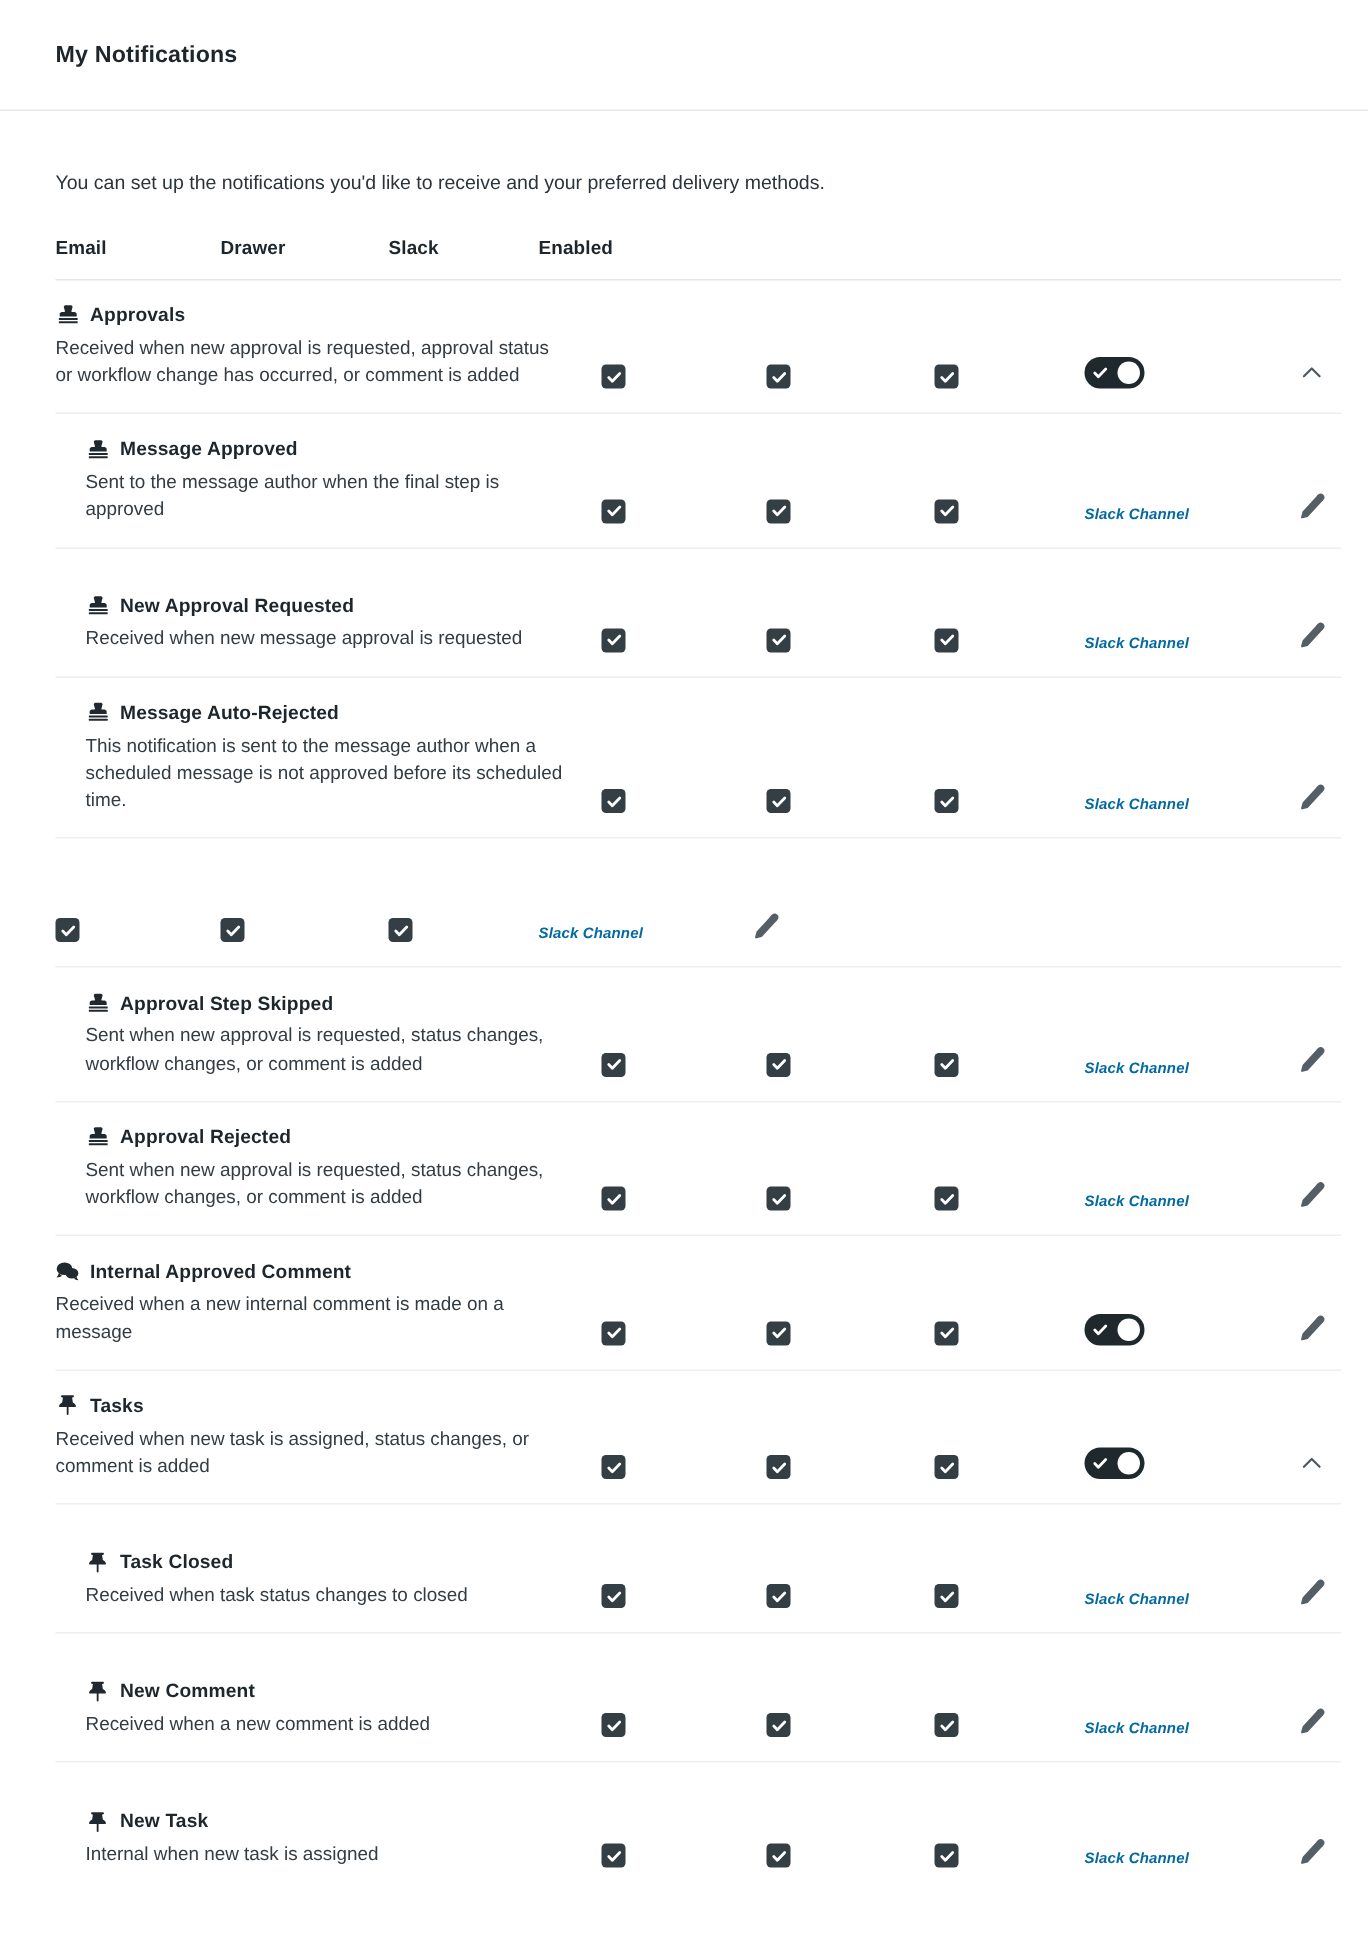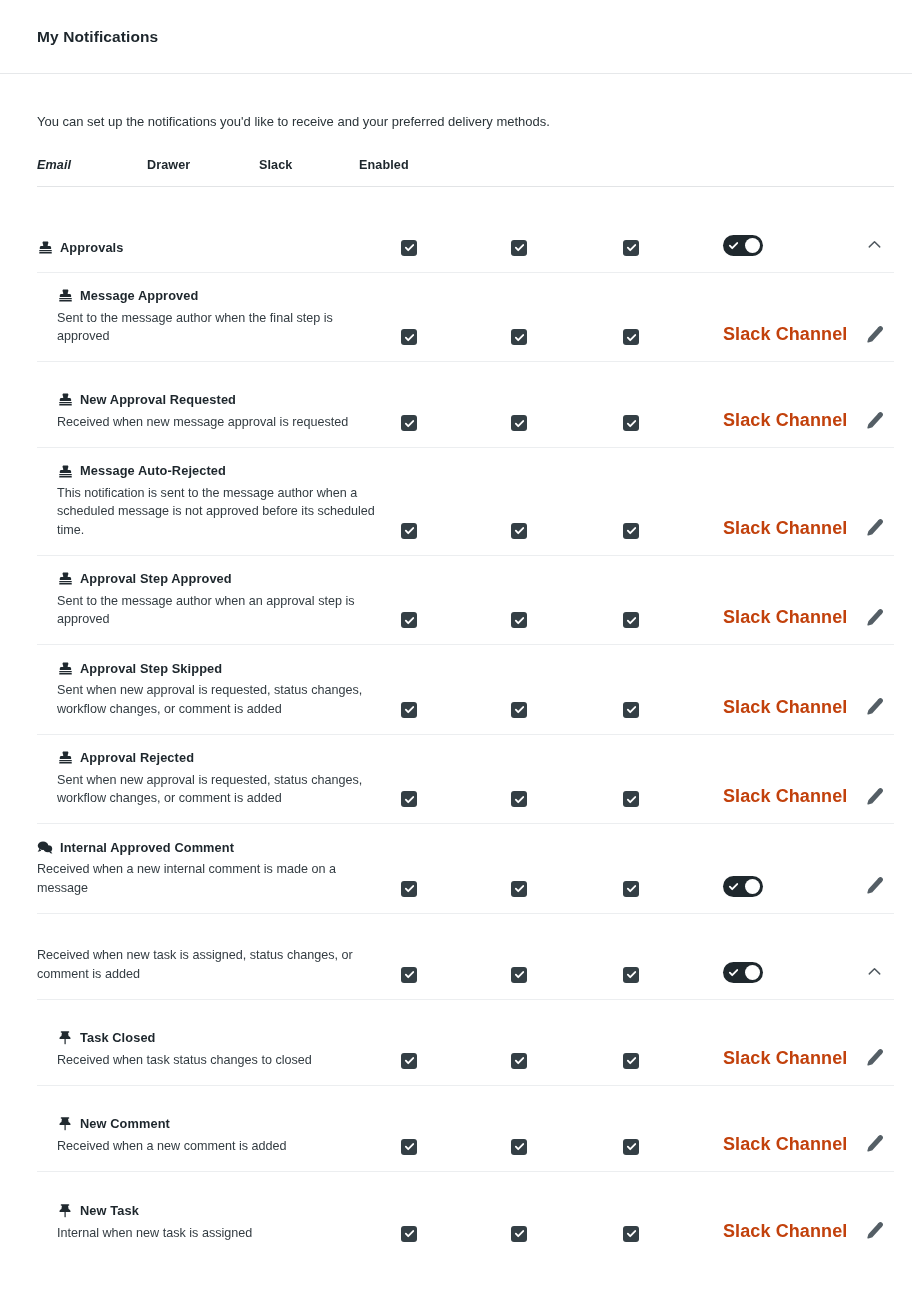--- a/index.html
+++ b/index.html
@@ -53,21 +53,21 @@
     padding-bottom: 14px;
     border-bottom: 1px solid #e2e4e6;
   }
   .th {
     font-size: 12.6px;
     font-weight: 700;
     color: #1d262c;
     letter-spacing: 0.1px;
   }
   .col-type   { width: 364px; flex: 0 0 364px; }
-  .col-email  { width: 110px; flex: 0 0 110px; font-style: italic; }
+  .col-email  { width: 110px; flex: 0 0 110px; }
   .col-drawer { width: 112px; flex: 0 0 112px; }
   .col-slack  { width: 100px; flex: 0 0 100px; }
   .col-enabled{ width: 140px; flex: 0 0 140px; }
   .col-action { width: 60px;  flex: 0 0 60px; }
 
   .row {
     display: flex;
     align-items: flex-end;
     border-bottom: 1px solid #eceef0;
     padding: 15px 0 16px 0;
@@ -145,25 +145,26 @@
   .toggle .knob {
     width: 15px;
     height: 15px;
     border-radius: 50%;
     background: #ffffff;
     flex: 0 0 auto;
   }
 
   
   .slack-channel {
-    font-size: 18px;
+    font-size: 10px;
     font-weight: 700;
-    color: #c2410c;
+    color: #0369a1;
     letter-spacing: 0.1px;
     white-space: nowrap;
+    font-style: italic;
   }
 
   
   .type-icon {
     width: 16px;
     height: 16px;
     flex: 0 0 16px;
     display: flex;
     align-items: center;
     justify-content: center;
@@ -206,20 +207,21 @@
             <div class="type-title">
               <span class="type-icon">
                 <svg width="15" height="15" viewBox="0 0 16 16" fill="currentColor">
                   <path d="M6.1 1.6h3.8c.8 0 1.35.75 1.12 1.5l-.75 2.55c-.12.4.18.8.6.8h1.48c.9 0 1.65.7 1.65 1.6v1.5H1.9v-1.5c0-.9.75-1.6 1.65-1.6h1.48c.42 0 .72-.4.6-.8l-.75-2.55c-.23-.75.32-1.5 1.12-1.5z"></path>
                   <rect x="1.3" y="10.6" width="13.4" height="1.5" rx=".4"></rect>
                   <rect x="1.3" y="12.9" width="13.4" height="1.5" rx=".4"></rect>
                 </svg>
               </span>
               <span>Approvals</span>
             </div>
+            <div class="type-desc">Received when new approval is requested, approval status or workflow change has occurred, or comment is added</div>
           </div>
           <div class="col-email">
             <div class="cell-center">
               <div class="checkbox" role="checkbox" aria-checked="true">
                 <span>
                   <svg width="11" height="11" viewBox="0 0 12 12" fill="none" stroke="#ffffff" stroke-width="2" stroke-linecap="round" stroke-linejoin="round">
                     <path d="M2 6.2l2.6 2.7L10 3.3"></path>
                   </svg>
                 </span>
               </div>
@@ -450,33 +452,20 @@
               <span class="act-icon pencil-icon">
                 <svg width="19" height="19" viewBox="0 0 20 20" fill="none" stroke="currentColor" stroke-width="1.6" stroke-linecap="round" stroke-linejoin="round">
                   <path d="M14.3 3.1l2.6 2.6"></path>
                   <path d="M15.1 2.3a1.6 1.6 0 0 1 2.3 0l.3.3a1.6 1.6 0 0 1 0 2.3L6.9 16.7l-3.6 1 1-3.6z" fill="currentColor" stroke="currentColor"></path>
                 </svg>
               </span>
             </div>
           </div>
         </div>
         <div class="row">
-          <div class="col-type type-cell child">
-            <div class="type-title">
-              <span class="type-icon">
-                <svg width="15" height="15" viewBox="0 0 16 16" fill="currentColor">
-                  <path d="M6.1 1.6h3.8c.8 0 1.35.75 1.12 1.5l-.75 2.55c-.12.4.18.8.6.8h1.48c.9 0 1.65.7 1.65 1.6v1.5H1.9v-1.5c0-.9.75-1.6 1.65-1.6h1.48c.42 0 .72-.4.6-.8l-.75-2.55c-.23-.75.32-1.5 1.12-1.5z"></path>
-                  <rect x="1.3" y="10.6" width="13.4" height="1.5" rx=".4"></rect>
-                  <rect x="1.3" y="12.9" width="13.4" height="1.5" rx=".4"></rect>
-                </svg>
-              </span>
-              <span>Approval Step Approved</span>
-            </div>
-            <div class="type-desc">Sent to the message author when an approval step is approved</div>
-          </div>
           <div class="col-email">
             <div class="cell-center">
               <div class="checkbox" role="checkbox" aria-checked="true">
                 <span>
                   <svg width="11" height="11" viewBox="0 0 12 12" fill="none" stroke="#ffffff" stroke-width="2" stroke-linecap="round" stroke-linejoin="round">
                     <path d="M2 6.2l2.6 2.7L10 3.3"></path>
                   </svg>
                 </span>
               </div>
             </div>
@@ -709,20 +698,28 @@
                 <svg width="19" height="19" viewBox="0 0 20 20" fill="none" stroke="currentColor" stroke-width="1.6" stroke-linecap="round" stroke-linejoin="round">
                   <path d="M14.3 3.1l2.6 2.6"></path>
                   <path d="M15.1 2.3a1.6 1.6 0 0 1 2.3 0l.3.3a1.6 1.6 0 0 1 0 2.3L6.9 16.7l-3.6 1 1-3.6z" fill="currentColor" stroke="currentColor"></path>
                 </svg>
               </span>
             </div>
           </div>
         </div>
         <div class="row">
           <div class="col-type type-cell">
+            <div class="type-title">
+              <span class="type-icon">
+                <svg width="14" height="15" viewBox="0 0 14 16" fill="currentColor">
+                  <path d="M3.2 1.2h7.6c.45 0 .8.35.8.8s-.35.8-.8.8h-.55l.55 3.6c1.2.55 2.05 1.5 2.2 2.45.05.4-.28.75-.7.75H7.75v5.1c0 .35-.3.6-.65.6s-.65-.25-.65-.6V9.6H1.7c-.42 0-.75-.35-.7-.75.15-.95 1-1.9 2.2-2.45l.55-3.6H3.2c-.45 0-.8-.35-.8-.8s.35-.8.8-.8z"></path>
+                </svg>
+              </span>
+              <span>Tasks</span>
+            </div>
             <div class="type-desc">Received when new task is assigned, status changes, or comment is added</div>
           </div>
           <div class="col-email">
             <div class="cell-center">
               <div class="checkbox" role="checkbox" aria-checked="true">
                 <span>
                   <svg width="11" height="11" viewBox="0 0 12 12" fill="none" stroke="#ffffff" stroke-width="2" stroke-linecap="round" stroke-linejoin="round">
                     <path d="M2 6.2l2.6 2.7L10 3.3"></path>
                   </svg>
                 </span>

